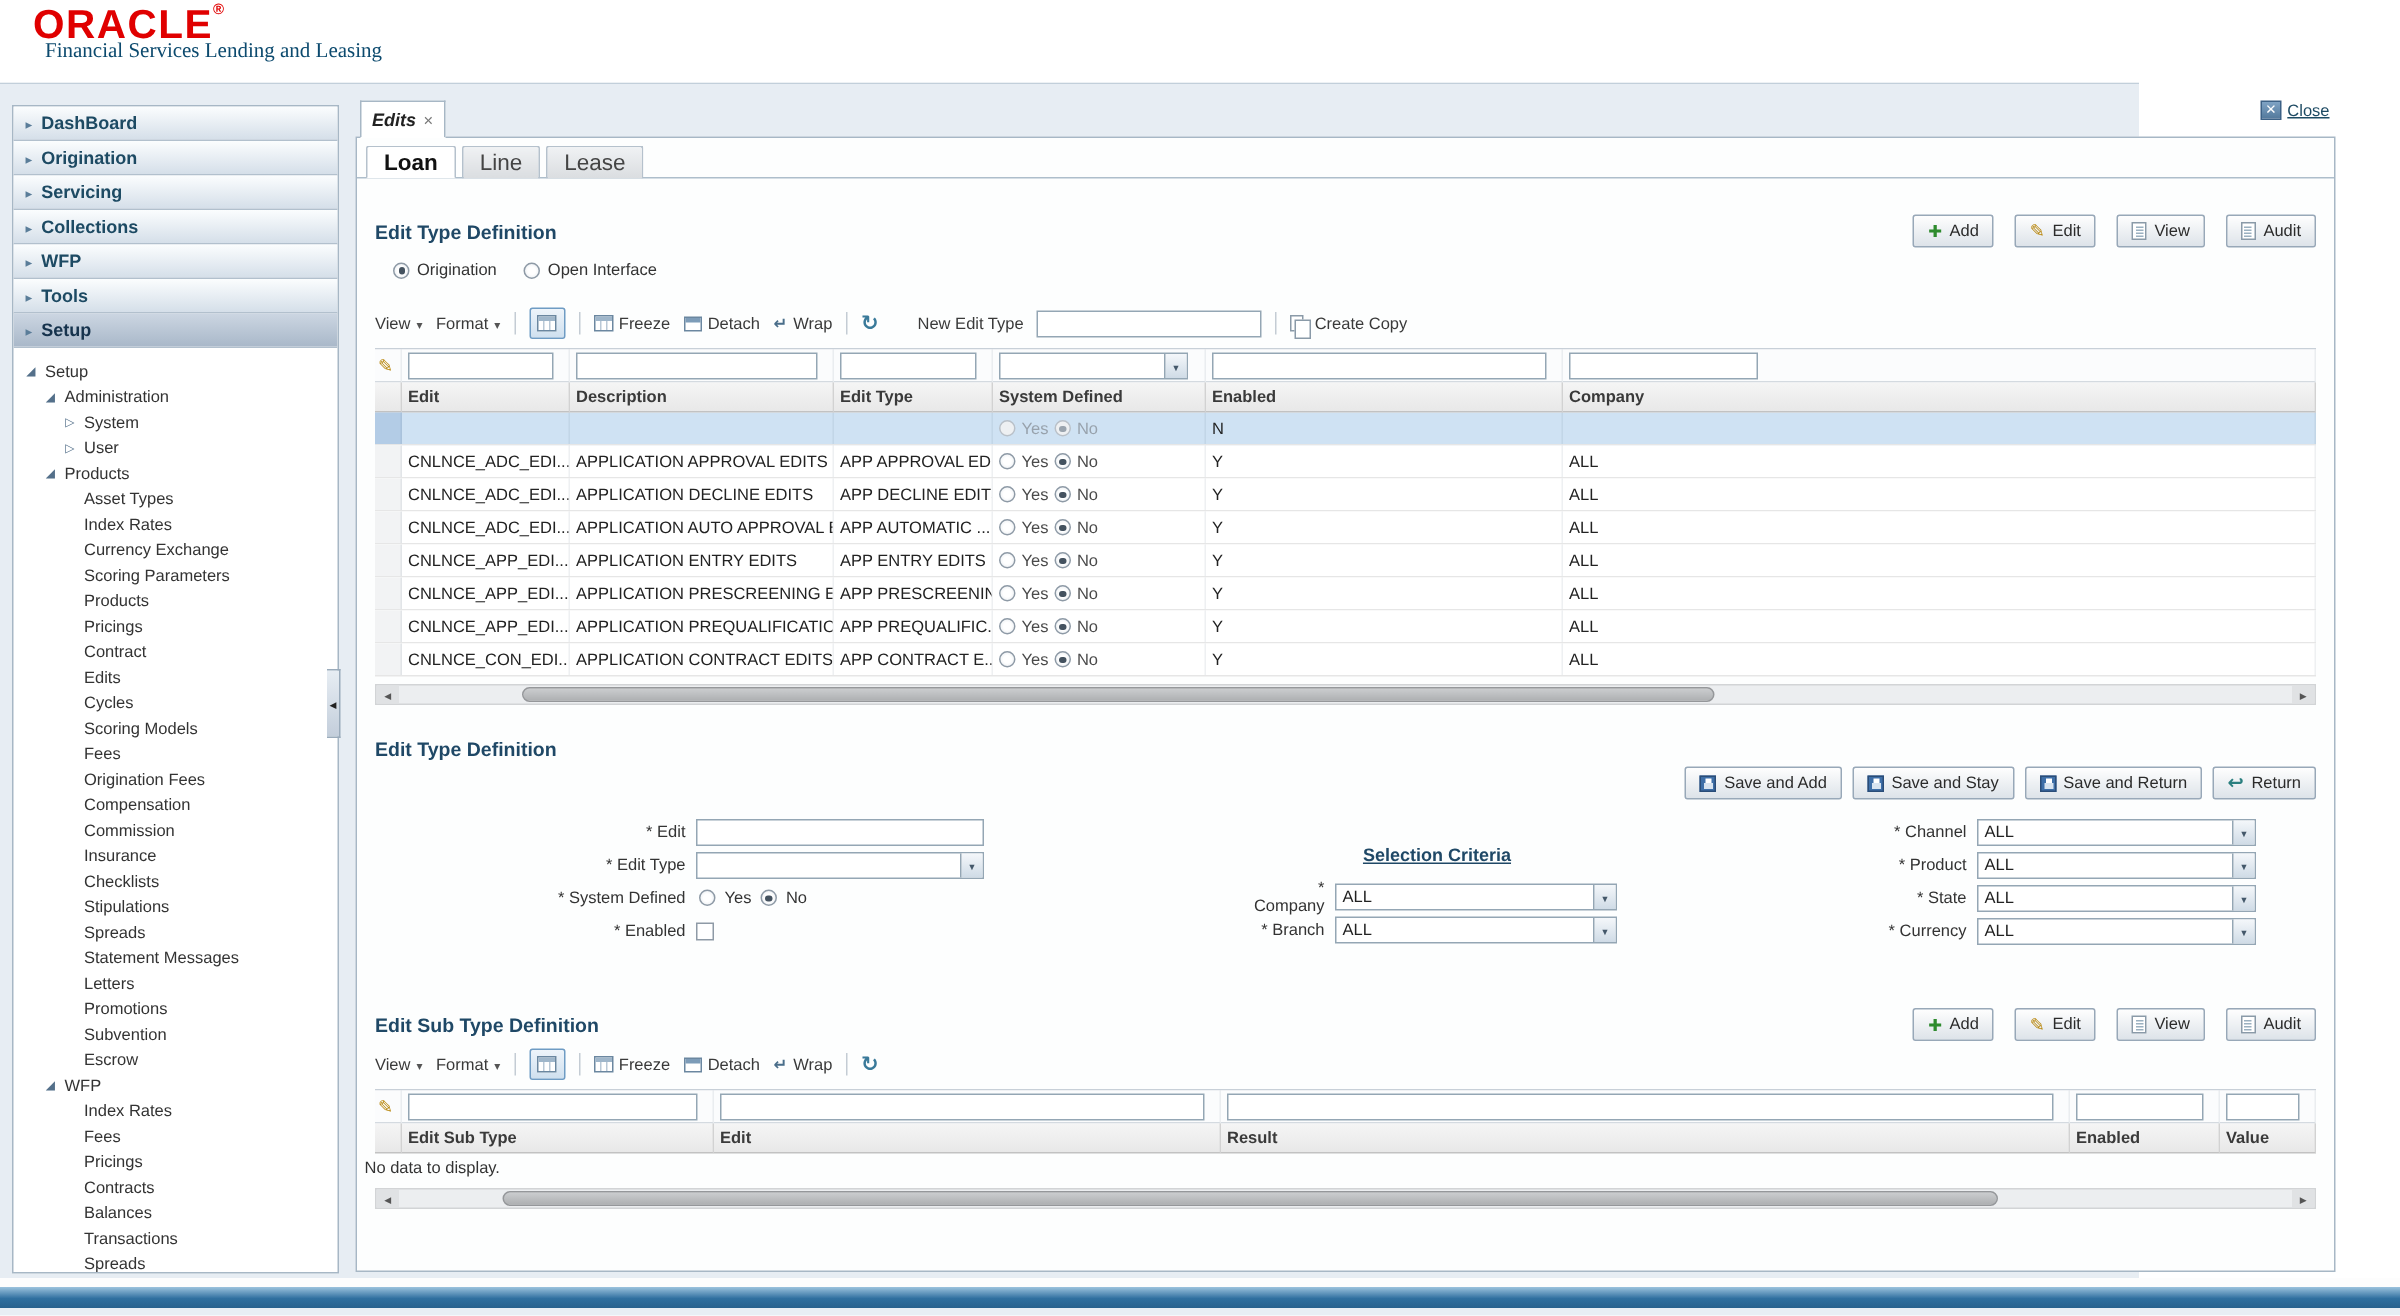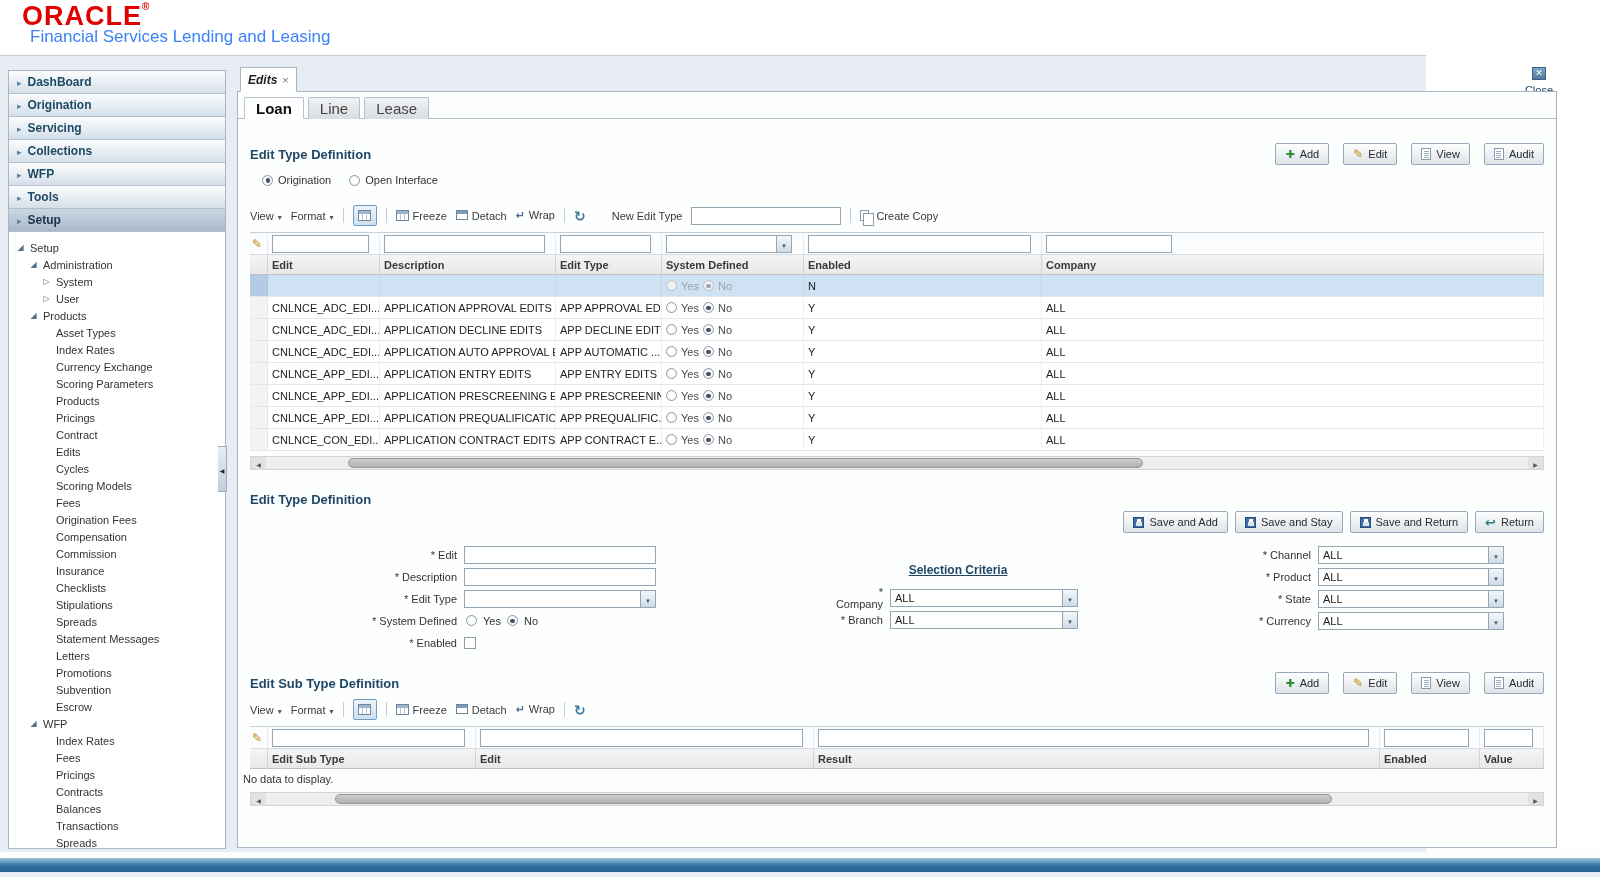--- a/index.html
+++ b/index.html
@@ -3,21 +3,21 @@
 <meta charset="utf-8">
 <style>
   * { margin:0; padding:0; box-sizing:border-box; }
   html,body { width:1600px; height:877px; overflow:hidden; }
   body { font-family:"Liberation Sans","DejaVu Sans",sans-serif; font-size:11px; color:#222; background:#fff; position:relative; }
 
   
   .topbar { position:absolute; top:0; left:0; width:1600px; height:55px; background:#fff; z-index:5; }
   .brand { position:absolute; top:1px; left:22px; font-size:27px; font-weight:bold; color:#e00000; letter-spacing:1px; }
   .brand .reg { font-size:10px; vertical-align:top; }
-  .brand-sub { position:absolute; top:27px; left:30px; font-size:17px; color:#3b82f6; }
+  .brand-sub { position:absolute; top:27px; left:30px; font-size:14px; color:#0c4a6e;font-family:Liberation Serif, serif; }
   .blackbar { position:absolute; top:0; left:585px; width:1015px; height:27px;
     background:linear-gradient(#484848,#000 75%);
     display:flex; align-items:center; justify-content:flex-end; gap:12px; padding-right:14px;
     clip-path:polygon(14px 0,100% 0,100% 100%,0 100%); }
   .blackbar::before { content:""; position:absolute; left:10px; top:0; bottom:0; width:120px;
     background:repeating-linear-gradient(115deg, rgba(255,255,255,.10) 0 2px, transparent 2px 7px); }
   .welcome-menu { display:flex; align-items:center; gap:5px; color:#fff; font-weight:bold; cursor:pointer; }
   .g-caret::before { content:"▾"; font-size:8px; color:#fff; }
   .i-person { width:14px; height:13px; position:relative; display:inline-block; }
   .i-person::before { content:""; position:absolute; top:0; left:4.5px; width:5px; height:5px; border-radius:50%; background:#f2b04e; }
@@ -54,21 +54,21 @@
   .g-left-sm::before { content:"◀"; font-size:6px; color:#222; }
 
   
   .content { position:absolute; top:7px; left:237px; width:1320px; height:792px; }
   .doctab-row { height:28px; position:relative; }
   .doc-tab { position:absolute; left:3px; bottom:-1px; height:25px; padding:0 7px; background:#fff;
     border:1px solid #a7b7c5; border-bottom:1px solid #fff; display:flex; align-items:center; gap:5px;
     font-size:12px; font-weight:bold; font-style:italic; color:#222; cursor:pointer; z-index:3; }
   .doc-tab-close::before { content:"×"; font-style:normal; font-weight:normal; color:#777; font-size:11px; }
   .close-ctl { position:absolute; right:4px; top:4px; display:flex; align-items:center; gap:4px;
-    color:#1d4a63; font-size:11px; cursor:pointer;flex-direction:column; }
+    color:#1d4a63; font-size:11px; cursor:pointer; }
   .close-ctl .label { text-decoration:underline; }
   .i-close { width:14px; height:13px; background:linear-gradient(#7fa3c4,#53799c); border:1px solid #3c6186;
     color:#fff; font-size:9px; line-height:11px; text-align:center; display:inline-block; }
   .i-close::before { content:"✕"; }
   .panel { height:757px; background:#fdfefe; border:1px solid #a7b7c5; position:relative; }
 
   .subtabs { display:flex; gap:4px; padding:5px 6px 0 6px; border-bottom:1px solid #aebecb; height:27px; }
   .subtab { height:22px; padding:0 11px; display:flex; align-items:center; font-size:15px; color:#444;
     background:linear-gradient(#f0f2f4,#dadde0); border:1px solid #b5c1cc; border-bottom:none;
     border-radius:2px 2px 0 0; cursor:pointer; margin-bottom:-1px; }
@@ -94,21 +94,21 @@
   .radio-row { display:flex; gap:18px; padding:9px 0 0 24px; align-items:center; }
   .radio-opt { display:flex; align-items:center; gap:5px; cursor:pointer; color:#333; }
   .radio { width:11px; height:11px; border:1px solid #8e9aa6; border-radius:50%;
     background:radial-gradient(#fff 40%,#e4e9ee); display:inline-block; position:relative; flex:none; }
   .radio.checked::after { content:""; position:absolute; top:2.5px; left:2.5px; width:4.5px; height:4.5px; background:#44525f; border-radius:50%; }
   .checkbox { width:12px; height:12px; border:1px solid #8e9aa6; background:#fff; display:inline-block; }
 
   .toolbar { display:flex; align-items:center; gap:9px; padding:5px 12px 4px 12px; font-size:11px; color:#3a3a3a; }
   .tb-menu { display:flex; align-items:center; gap:4px; cursor:pointer; }
   .tb-menu .g-caret::before { color:#555; }
-  .tb-btn { display:flex; align-items:flex-start; gap:4px; cursor:pointer; }
+  .tb-btn { display:flex; align-items:center; gap:4px; cursor:pointer; }
   .tb-sep { width:1px; height:15px; background:#c4ccd4; }
   .tb-iconbtn { width:24px; height:21px; border:1px solid #6f9cc4; border-radius:2px;
     background:linear-gradient(#eef4fa,#cfe0ef); display:flex; align-items:center; justify-content:center; cursor:pointer; }
   .i-grid { width:13px; height:11px; border:1px solid #6b87a0; background:#fff; position:relative; display:inline-block; }
   .i-grid::before { content:""; position:absolute; top:0; left:0; right:0; height:3px; background:#9fb6ca; }
   .i-grid::after { content:""; position:absolute; top:3px; bottom:0; left:3px; width:1px; background:#b9c8d6; box-shadow:4px 0 0 #b9c8d6; }
   .i-win { width:12px; height:10px; border:1px solid #6b87a0; background:#fff; position:relative; display:inline-block; }
   .i-win::before { content:""; position:absolute; top:0; left:0; right:0; height:3px; background:#7d9cb8; }
   .g-wrap::before { content:"↵"; color:#4a6e8a; font-weight:bold; }
   .g-refresh::before { content:"↻"; color:#3a7a9a; font-weight:bold; font-size:14px; }
@@ -655,24 +655,20 @@
           </span>
       </div>
 
       <div class="form-area">
         <div class="fg-left">
           <div class="form-row">
             <span class="f-label">* Edit</span>
             <input class="tinput f-ctl" style="">
           </div>
           <div class="form-row">
-            <span class="f-label">* Description</span>
-            <input class="tinput f-ctl" style="">
-          </div>
-          <div class="form-row">
             <span class="f-label">* Edit Type</span>
             <span class="combo f-ctl">
                 <span class="arrow">
                   <span class="g-down"></span>
                 </span>
               </span>
           </div>
           <div class="form-row">
             <span class="f-label">* System Defined</span>
             <span class="form-radios">

